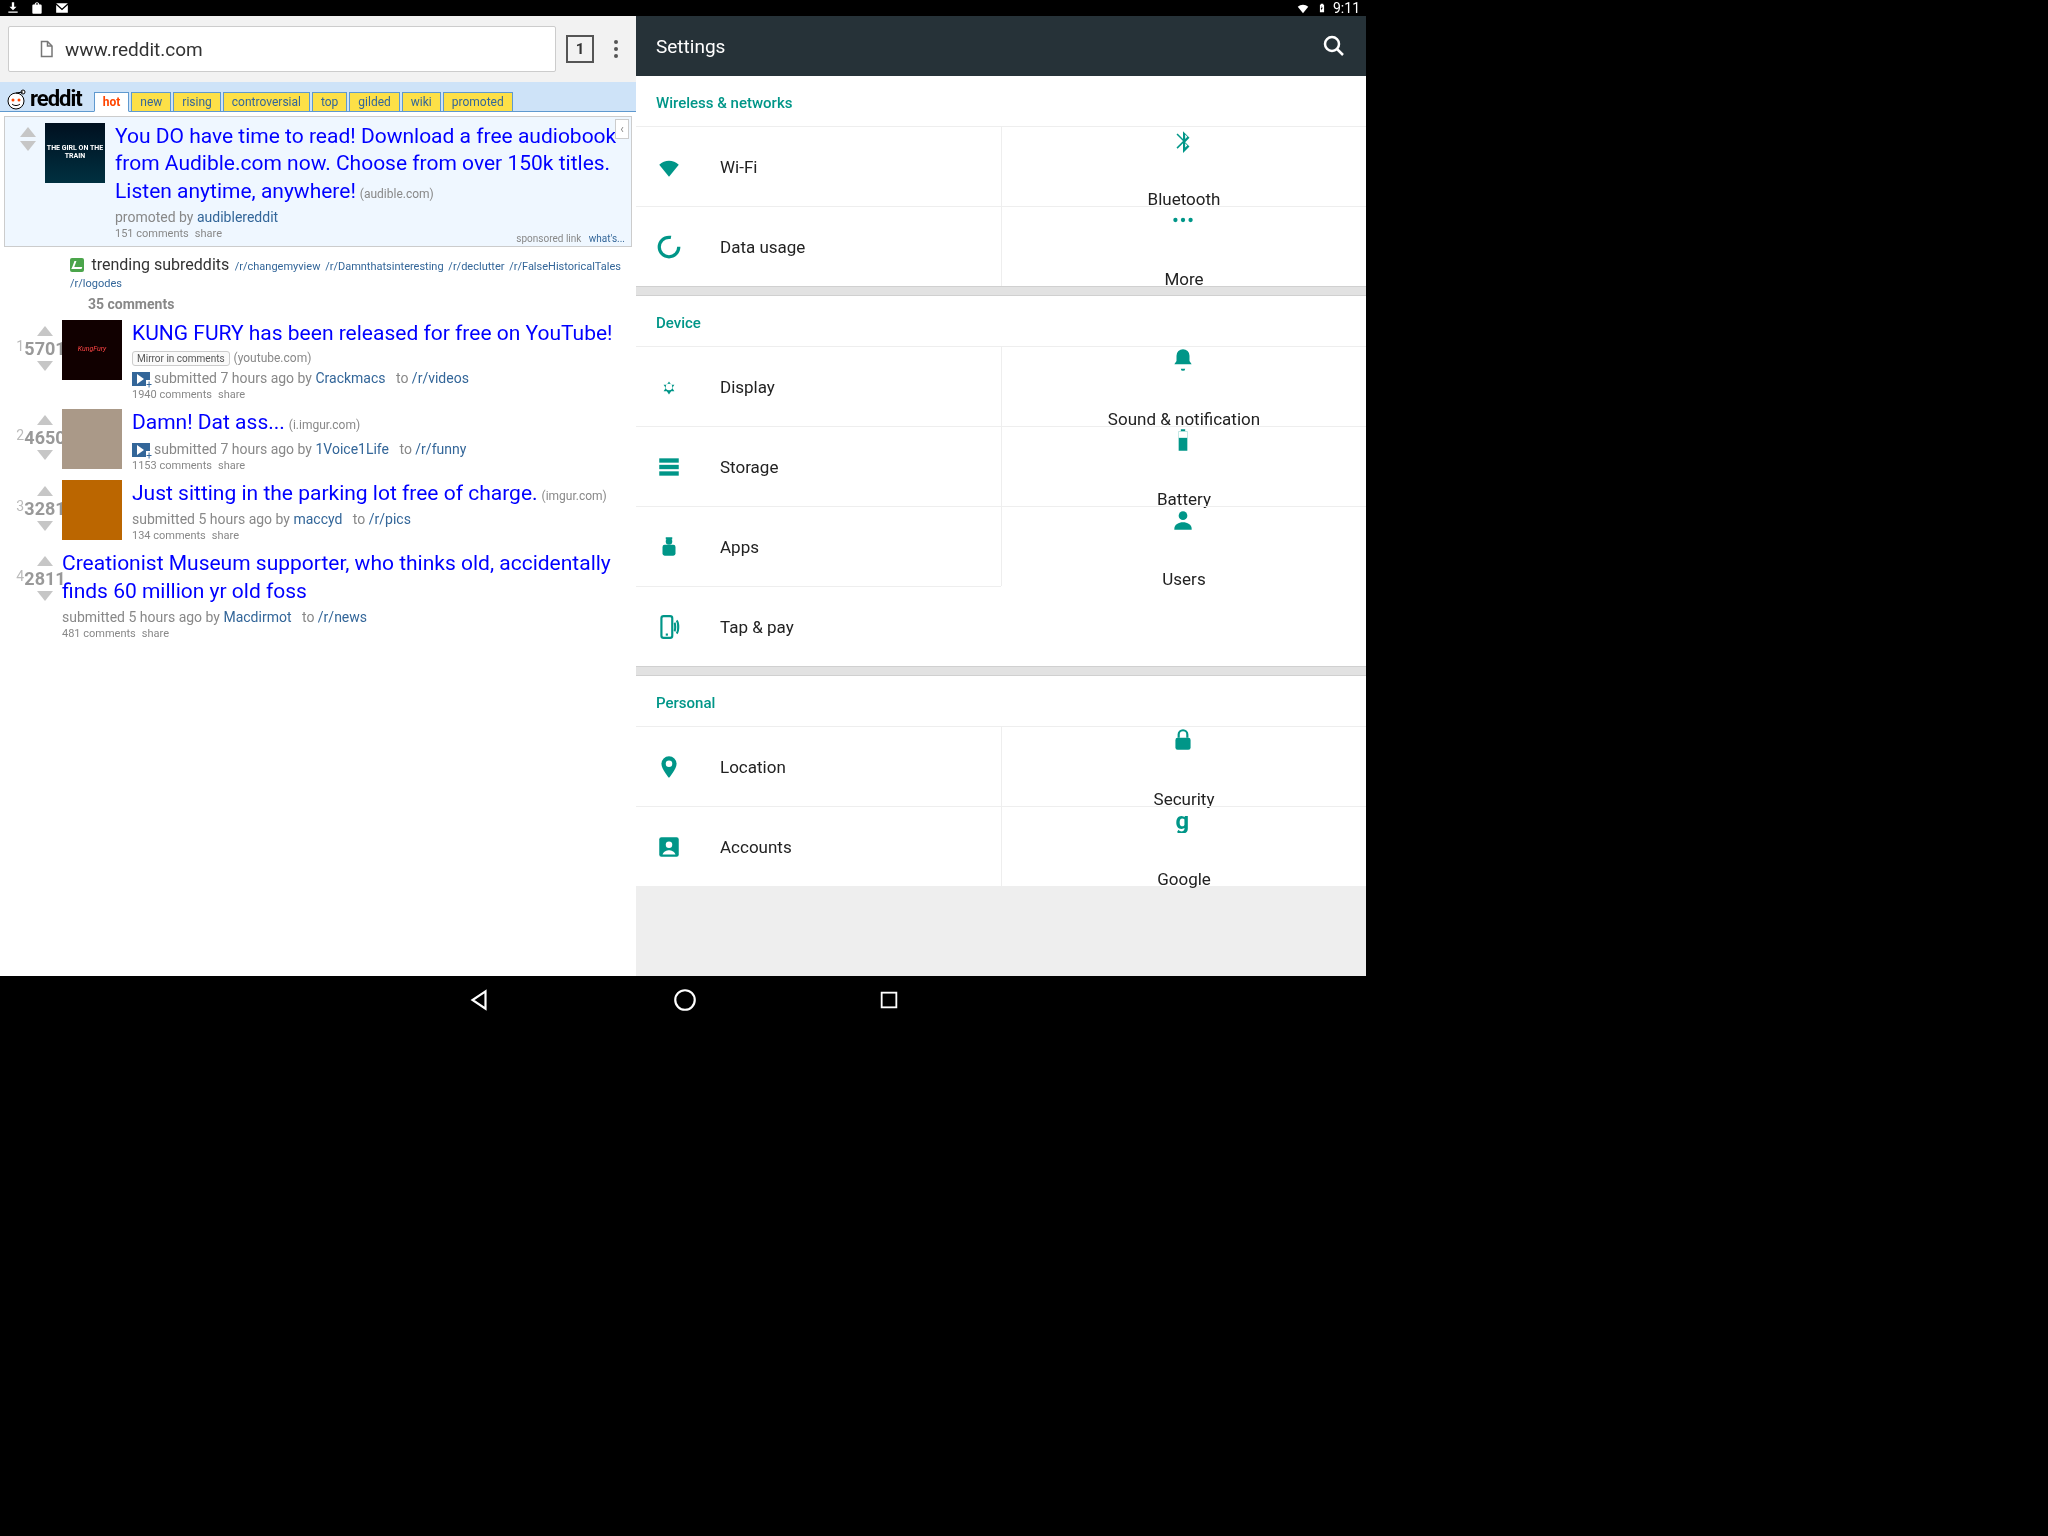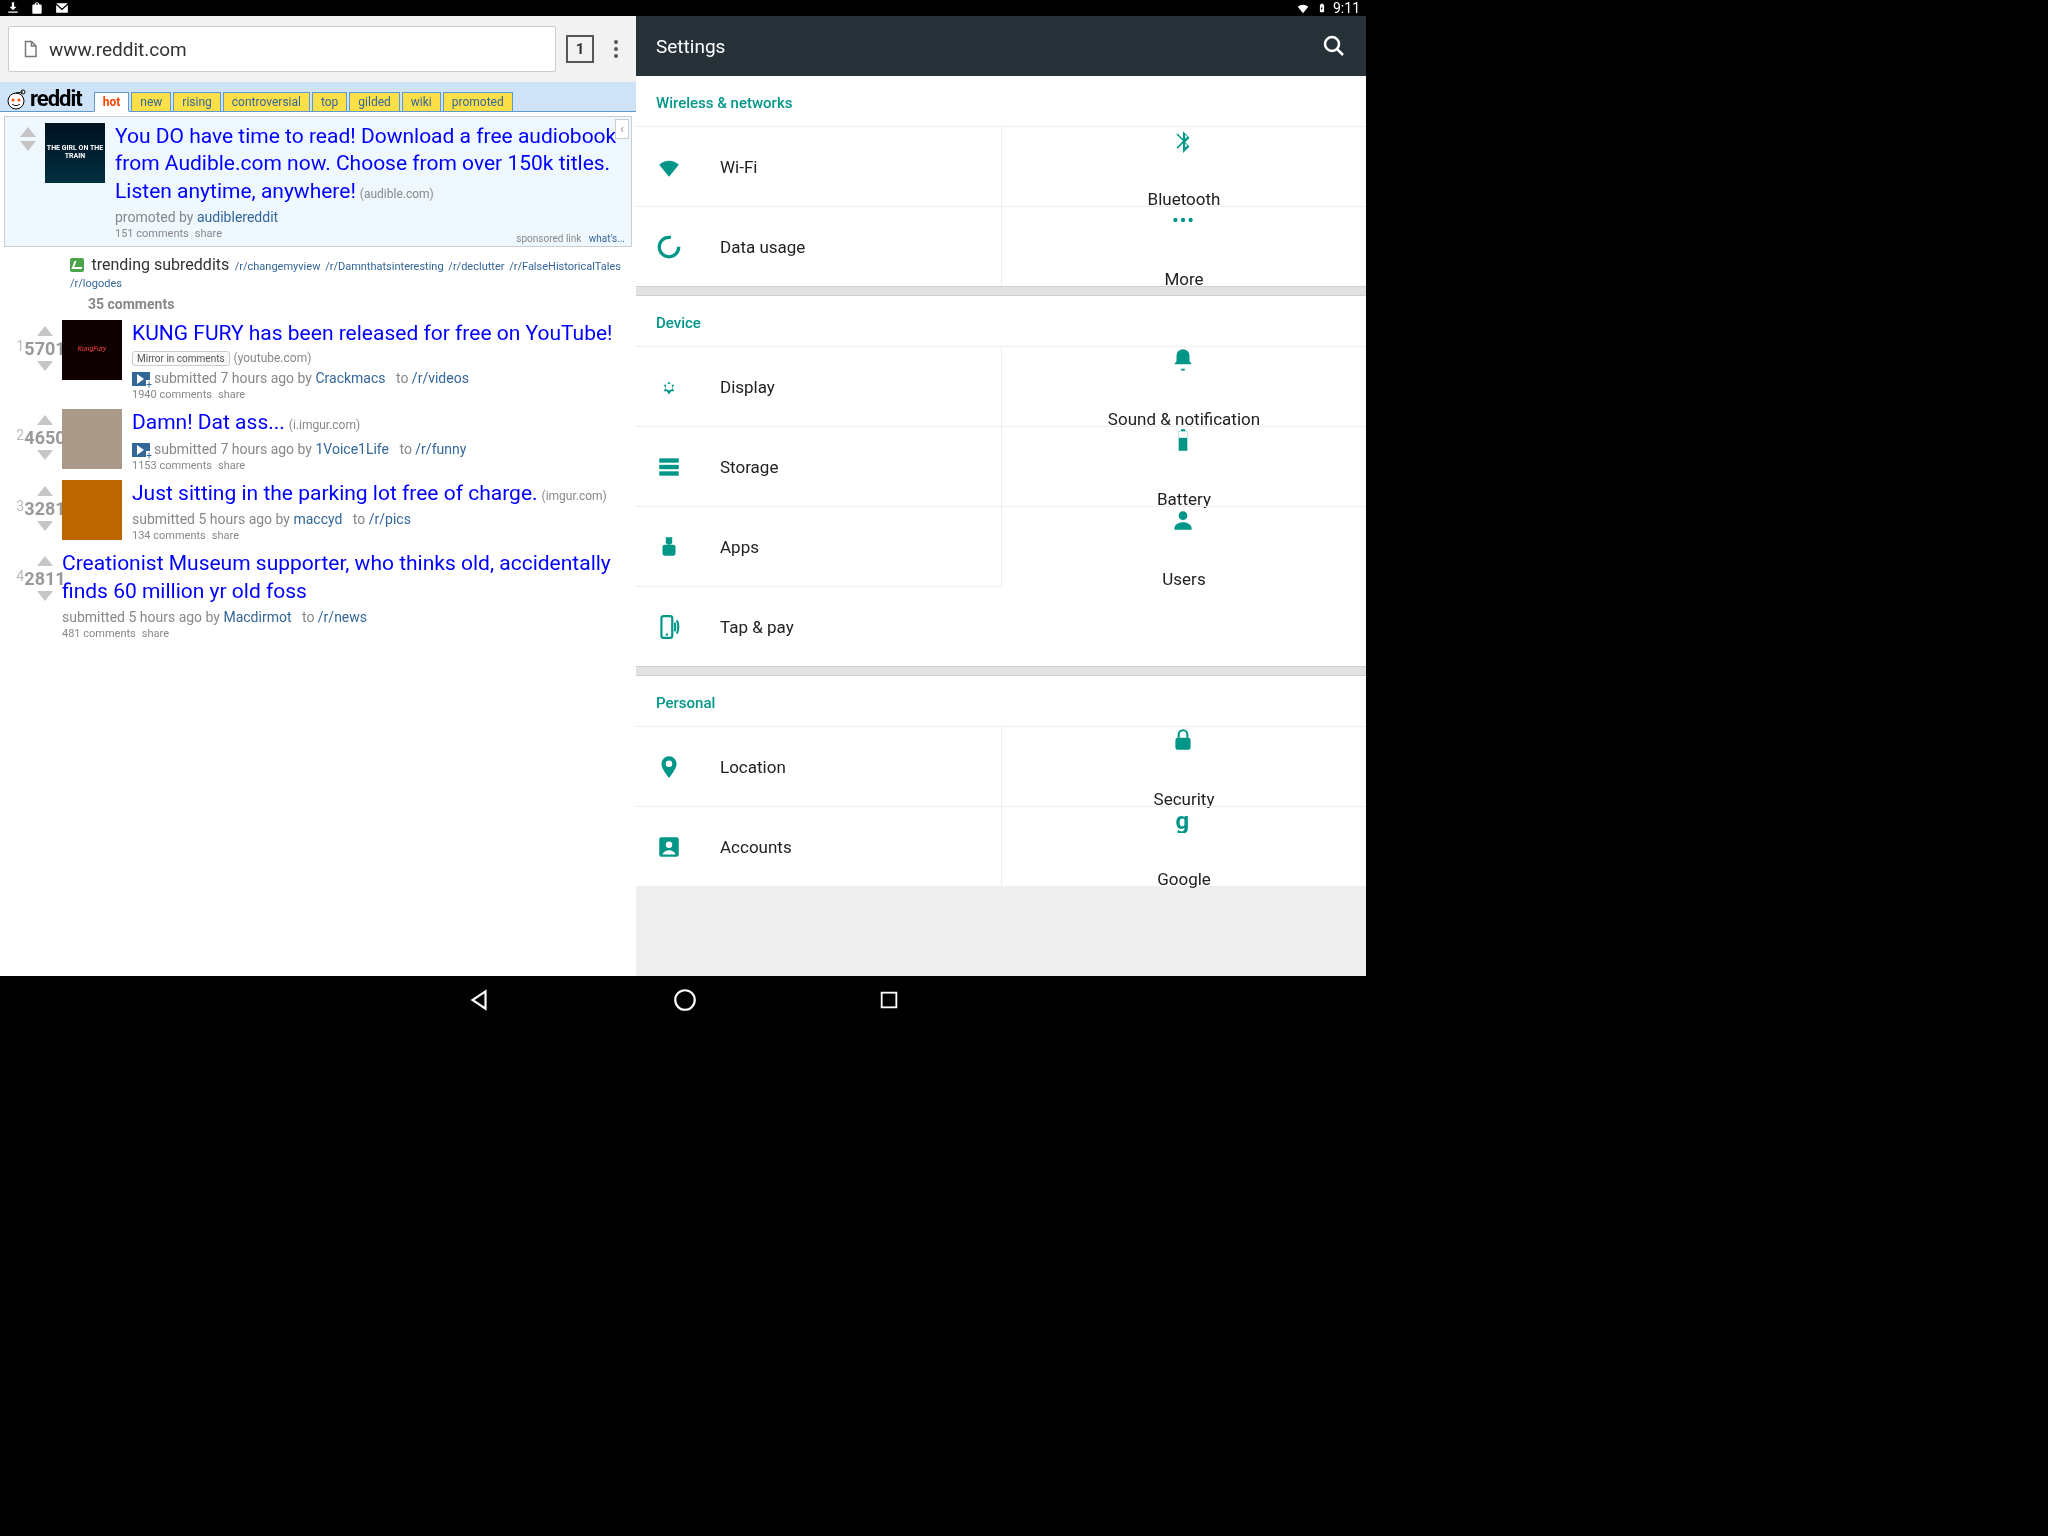--- a/index.html
+++ b/index.html
@@ -8,21 +8,21 @@
 .status-bar { height: 16px; background: #000; display: flex; align-items: center; padding: 0 6px; color: #fff; font-size: 14px; }
 .status-left { display: flex; gap: 10px; align-items: center; }
 .status-right { margin-left: auto; display: flex; gap: 6px; align-items: center; }
 .split { flex: 1; display: flex; min-height: 0; }
 .left-pane { width: 636px; background: #fff; display: flex; flex-direction: column; overflow: hidden; }
 .right-pane { flex: 1; background: #fff; display: flex; flex-direction: column; overflow: hidden; }
 .nav-bar { height: 48px; background: #000; display: flex; justify-content: center; align-items: center; gap: 180px; color: #fff; }
 
 
 .chrome-top { background: #f2f2f2; padding: 10px 8px; display: flex; align-items: center; gap: 10px; }
-.omnibox { flex: 1; background: #fff; border: 1px solid #ccc; border-radius: 2px; height: 46px; display: flex; align-items: center; padding: 0 12px; gap: 10px; font-size: 19px; color: #333; }
+.omnibox { flex: 1; background: #fff; border: 1px solid #ccc; border-radius: 2px; height: 46px; display: flex; align-items: center; padding: 0 28px; gap: 10px; font-size: 19px; color: #333; }
 .tab-count { width: 28px; height: 28px; border: 2px solid #555; display: flex; align-items: center; justify-content: center; font-size: 15px; font-weight: bold; color: #333; }
 .menu-dots { width: 24px; height: 24px; display: flex; flex-direction: column; justify-content: center; align-items: center; gap: 3px; }
 .menu-dots span { width: 4px; height: 4px; background: #555; border-radius: 50%; }
 
 
 .reddit-wrap { flex: 1; overflow: hidden; background: #fff; position: relative; }
 .reddit-header { background: #cee3f8; display: flex; align-items: flex-end; height: 30px; padding-left: 4px; border-bottom: 1px solid #5f99cf; }
 .reddit-logo { display: flex; align-items: center; gap: 2px; margin-right: 12px; }
 .reddit-logo-txt { font-weight: bold; font-size: 22px; color: #000; letter-spacing: -1px; }
 .reddit-tabs { display: flex; gap: 2px; align-items: flex-end; }

